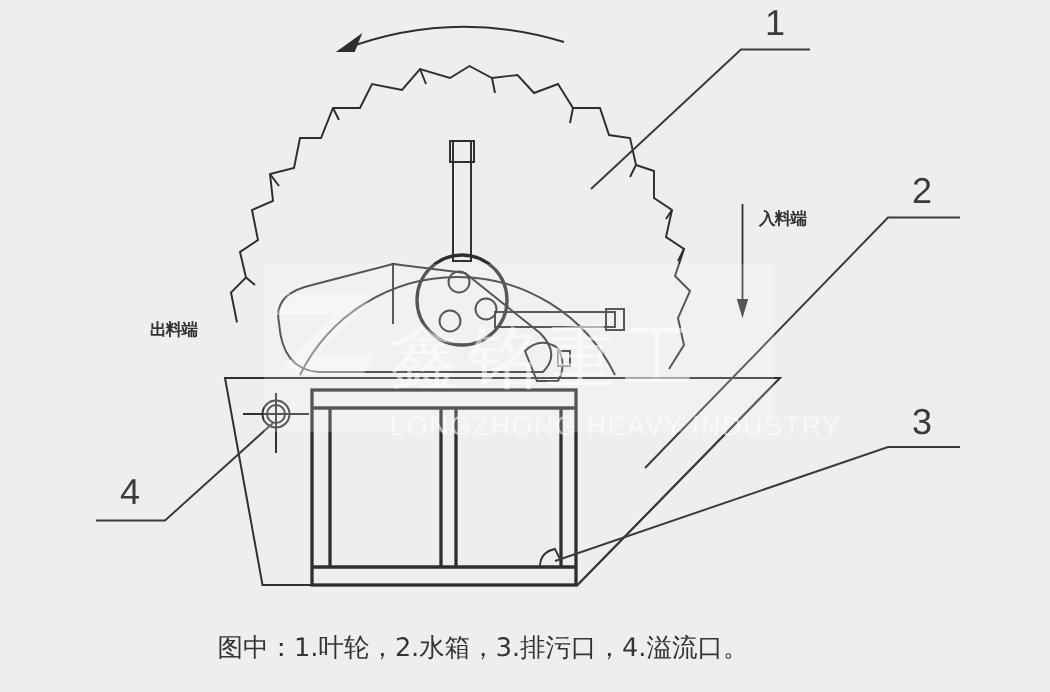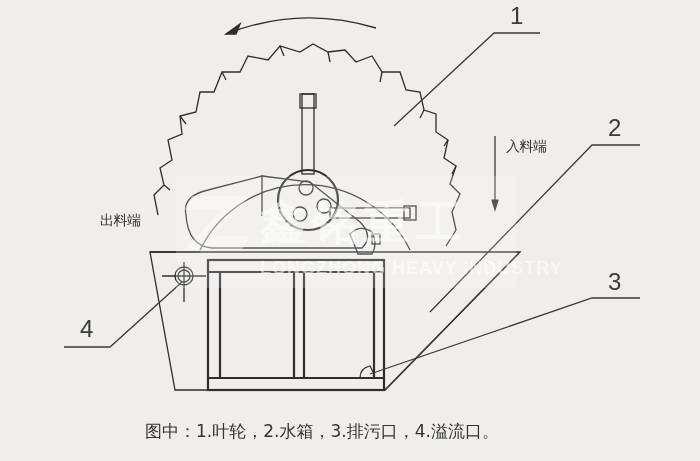--- a/index.html
+++ b/index.html
@@ -1,22 +1,22 @@
 <!DOCTYPE html>
 <html><head>
 <meta charset="utf-8">
 <style>
   html, body { margin:0; padding:0; }
   body { width:700px; height:461px; background:#efeeec; overflow:hidden; position:relative;
          font-family:"DejaVu Sans", sans-serif; }
   .canvas { position:absolute; left:0; top:0; width:700px; height:461px; }
   .label-num { position:absolute; font-family:"Liberation Sans", sans-serif; font-size:24px; color:#3a3a3a; }
-  .label-cn { position:absolute; font-size:14px; font-weight:normal; color:#333; letter-spacing:-0.5px; }
+  .label-cn { position:absolute; font-size:11px; font-weight:bold; color:#333; letter-spacing:-0.5px; }
   .caption { position:absolute; left:0; width:644px; top:420px; text-align:center; font-size:17px; color:#333; }
-  .wm-text { position:absolute; font-family:"Liberation Sans", sans-serif; font-weight:bold; color:rgba(255,255,255,0.55); }
+  .wm-text { position:absolute; font-family:"Liberation Sans", sans-serif; font-weight:normal; color:rgba(255,255,255,0.55);margin-top:16px; }
 </style>
 </head>
 <body>
 
 <svg class="canvas" viewBox="0 0 700 461" xmlns="http://www.w3.org/2000/svg">
 
   <g fill="none" stroke="#2e2e2e" stroke-width="1.4">
     <path d="M376,28 Q300,5 226,34"></path>
     <path d="M226,34 L240,24 L236,34 Z" fill="#2e2e2e"></path>
   </g>

